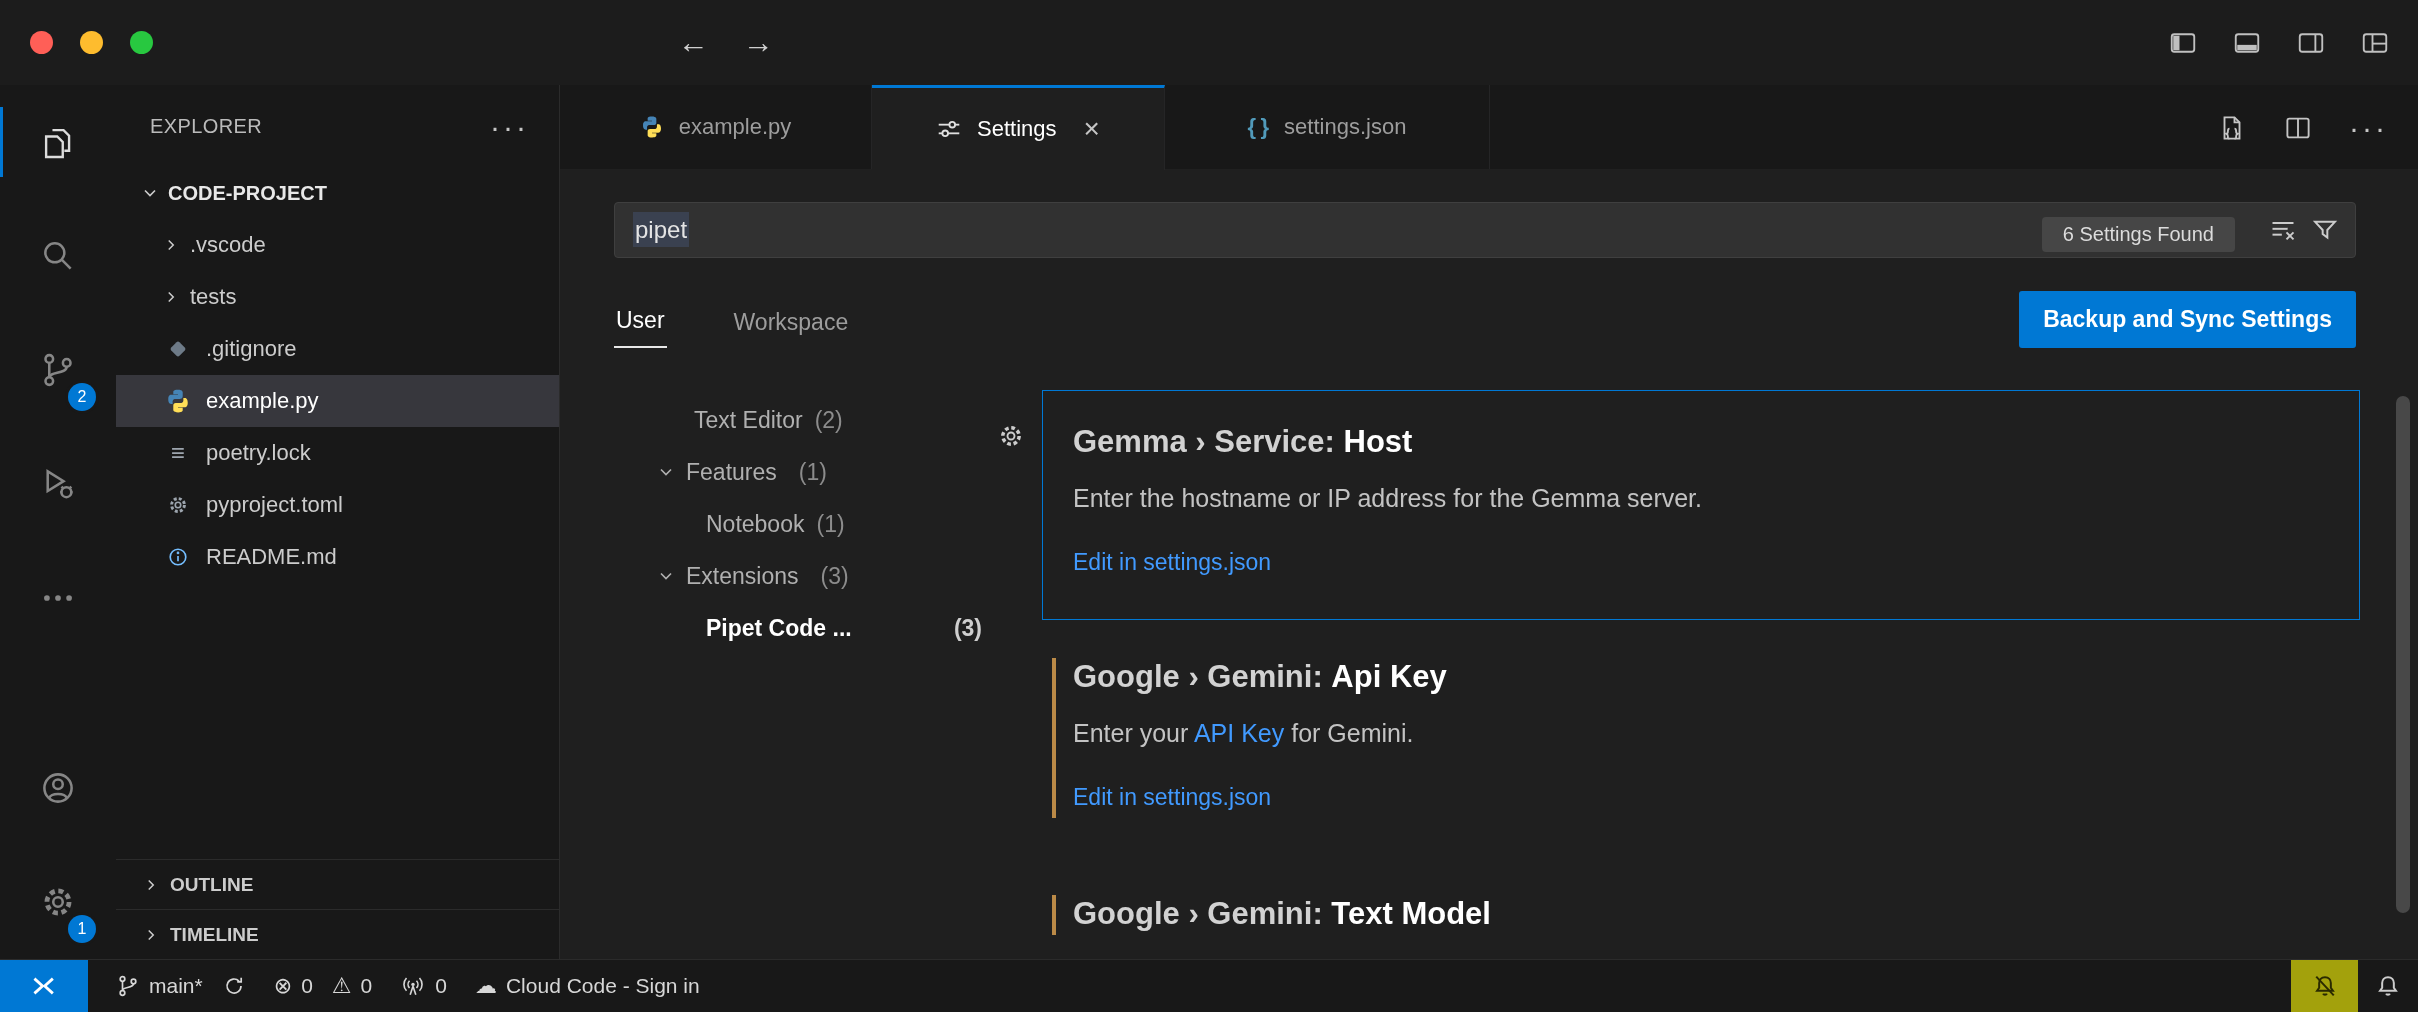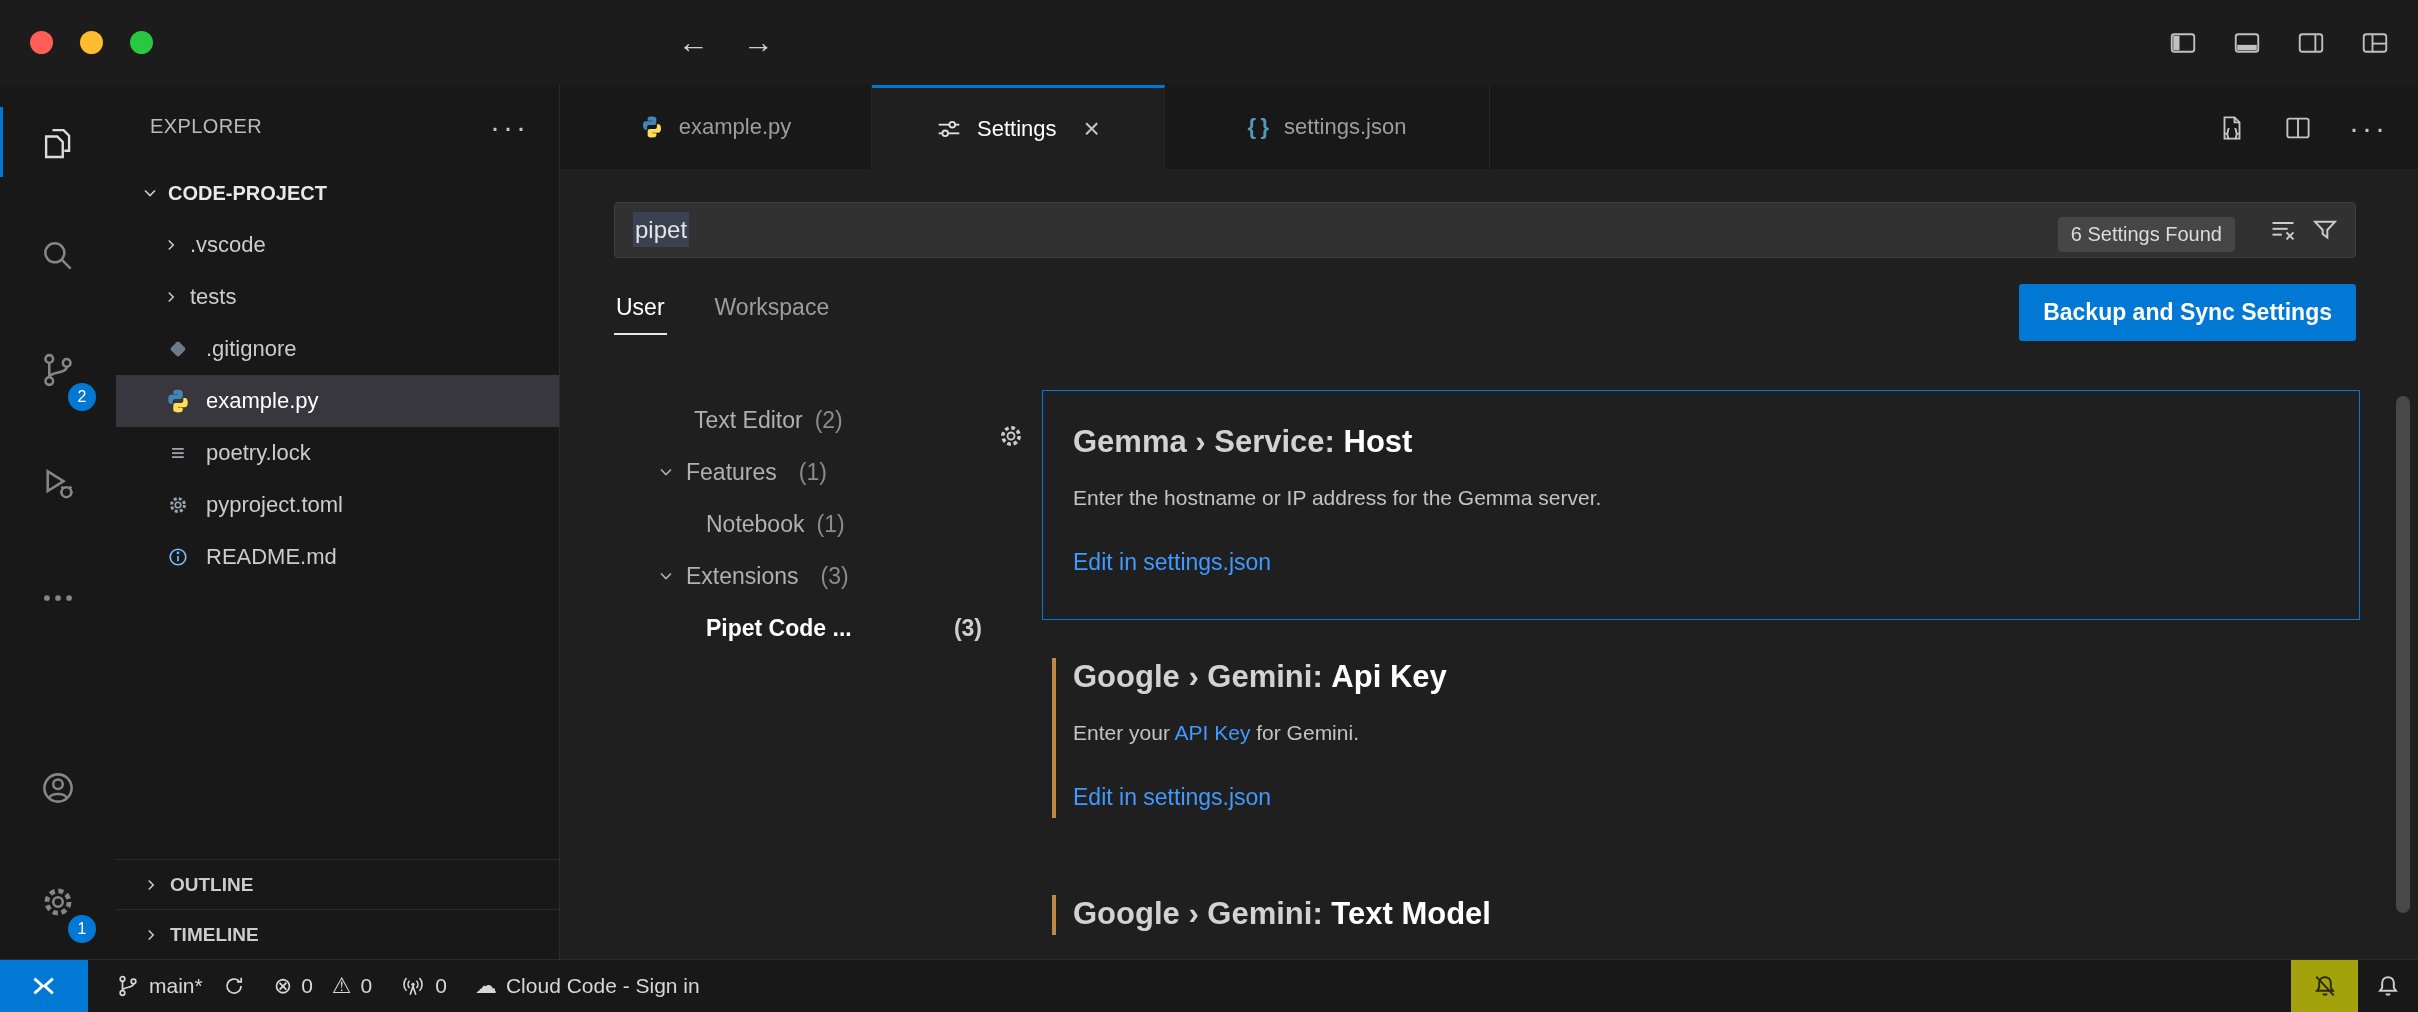--- a/index.html
+++ b/index.html
@@ -69,23 +69,23 @@
 
   
   .settings-editor { flex: 1; position: relative; overflow: hidden; background: #1f1f1f; padding-top: 32px; }
   .search-box {
     margin: 0 62px 0 54px; height: 56px; background: #313131; border: 1px solid #3f3f3f; border-radius: 4px;
     display: flex; align-items: center; padding: 0 16px 0 18px;
   }
   .search-text { font-size: 24px; color: #e4e4e4; }
   .search-text .sel { background: #3a4150; padding: 4px 2px; }
   .search-sp { flex: 1; }
-  .count-badge { background: #464646; color: #dcdcdc; font-size: 20px; padding: 6px 13px; border-radius: 4px; margin-right: 20px; white-space: nowrap; margin-top: 9px; }
+  .count-badge { background: #464646; color: #dcdcdc; font-size: 20px; padding: 6px 21px; border-radius: 4px; margin-right: 20px; white-space: nowrap; margin-top: 9px; }
   .sicon { margin-left: 14px; display: flex; align-items: center; }
-  .scope-row { margin: 26px 62px 0 54px; display: flex; align-items: flex-start; height: 64px; }
+  .scope-row { margin: 26px 62px 0 54px; display: flex; align-items: flex-end; height: 64px; gap: 19px; }
   .scope-tab { font-size: 23px; color: #9d9d9d; margin-right: 46px; padding: 10px 2px 12px; }
   .scope-tab.active { color: #ffffff; border-bottom: 2px solid #e7e7e7; }
   .sync-btn { margin-left: auto; background: #0078d4; color: #ffffff; font-size: 23px; font-weight: 600; padding: 15px 24px; border-radius: 3px; border: none; }
 
   .content { display: flex; margin-top: 30px; position: relative; }
   .toc { width: 436px; flex: none; padding-top: 16px; font-size: 23px; color: #b0b0b0; }
   .toc-item { height: 52px; display: flex; align-items: center; }
   .ti-1 { padding-left: 134px; }
   .ti-chev { padding-left: 96px; gap: 10px; }
   .ti-2 { padding-left: 146px; }
@@ -95,21 +95,21 @@
   .gear-float { position: absolute; left: 437px; top: 44px; }
 
   .settings-list { flex: 1; margin: 12px 58px 0 46px; min-width: 0; }
   .srow { position: relative; padding: 18px 31px 20px; }
   .srow.focused { border: 1px solid #0078d4; padding: 36px 30px 42px; margin-bottom: 24px; }
   .srow.third { margin-top: 49px; }
   .mod-bar { position: absolute; left: 10px; top: 14px; bottom: 14px; width: 4px; background: #bb8a47; }
   .srow-title { font-size: 31px; line-height: 30px; }
   .srow-title .cat { color: #d2d2d2; font-weight: 600; }
   .srow-title .sname { color: #ffffff; font-weight: 700; }
-  .srow-desc { margin-top: 26px; font-size: 21px; line-height: 30px; color: #c3c3c3; }
+  .srow-desc { margin-top: 26px; font-size: 25px; line-height: 30px; color: #c3c3c3; }
   .link { color: #419aff; text-decoration: none; }
   .srow-link { display: inline-block; margin-top: 34px; font-size: 23px; line-height: 30px; }
   .scrollbar { position: absolute; right: 8px; top: 226px; width: 14px; height: 517px; background: rgba(121,121,121,0.45); border-radius: 7px; }
 
   
   .statusbar { height: 53px; background: #181818; border-top: 1px solid #2b2b2b; display: flex; align-items: center; font-size: 21px; color: #d7d7d7; flex: none; }
   .remote { width: 88px; height: 100%; background: #0078d4; display: flex; align-items: center; justify-content: center; flex: none; }
   .sb-item { display: flex; align-items: center; gap: 9px; margin-left: 28px; white-space: nowrap; }
   .sb-glyph { font-size: 22px; line-height: 1; }
   .sb-right { margin-left: auto; display: flex; align-items: stretch; height: 100%; }

